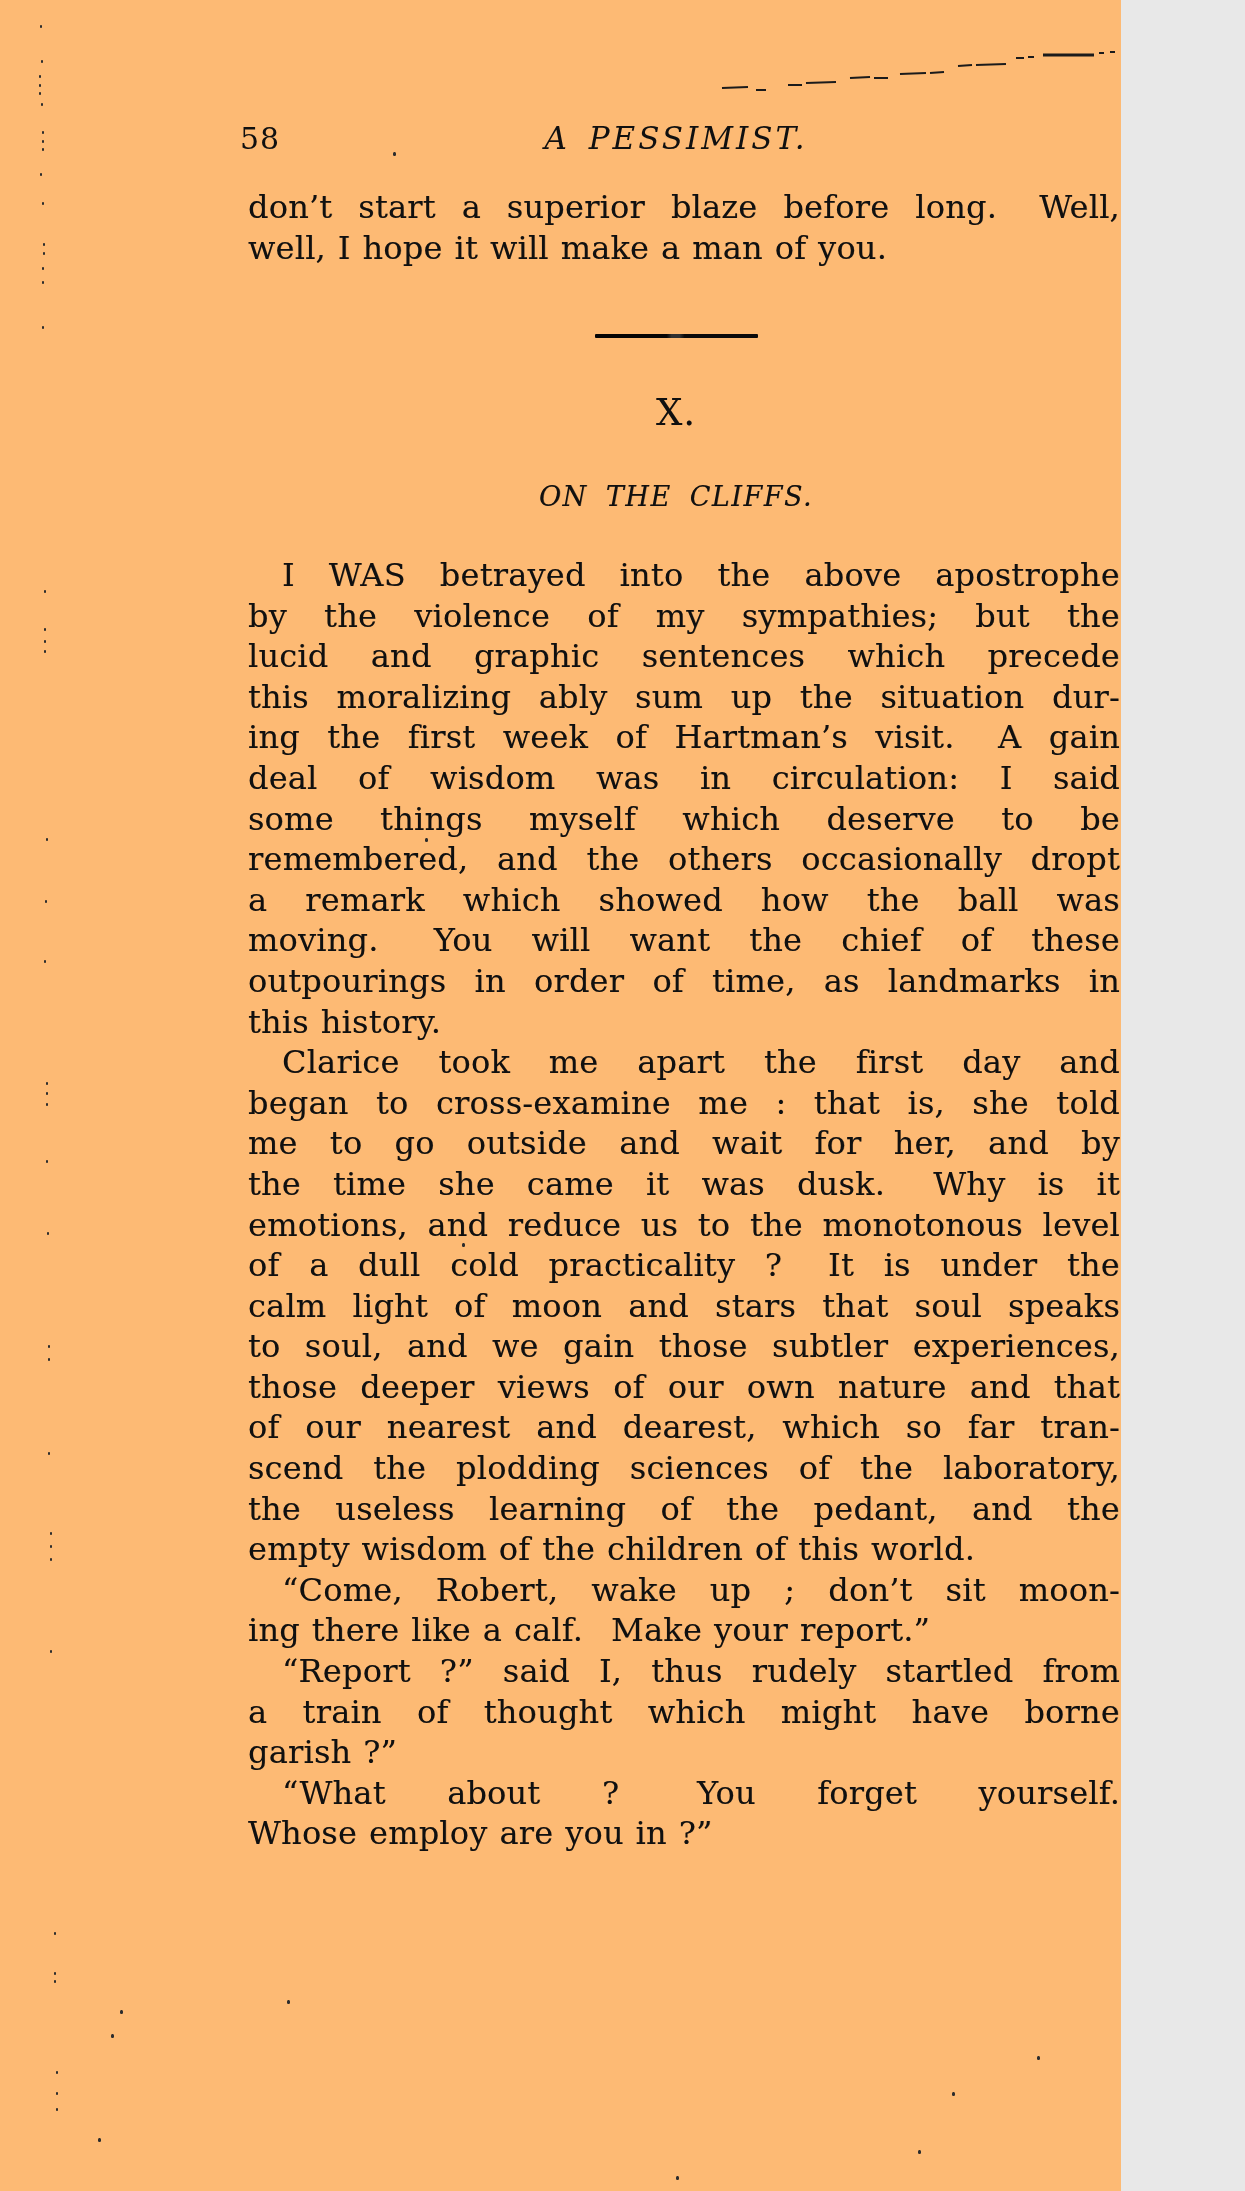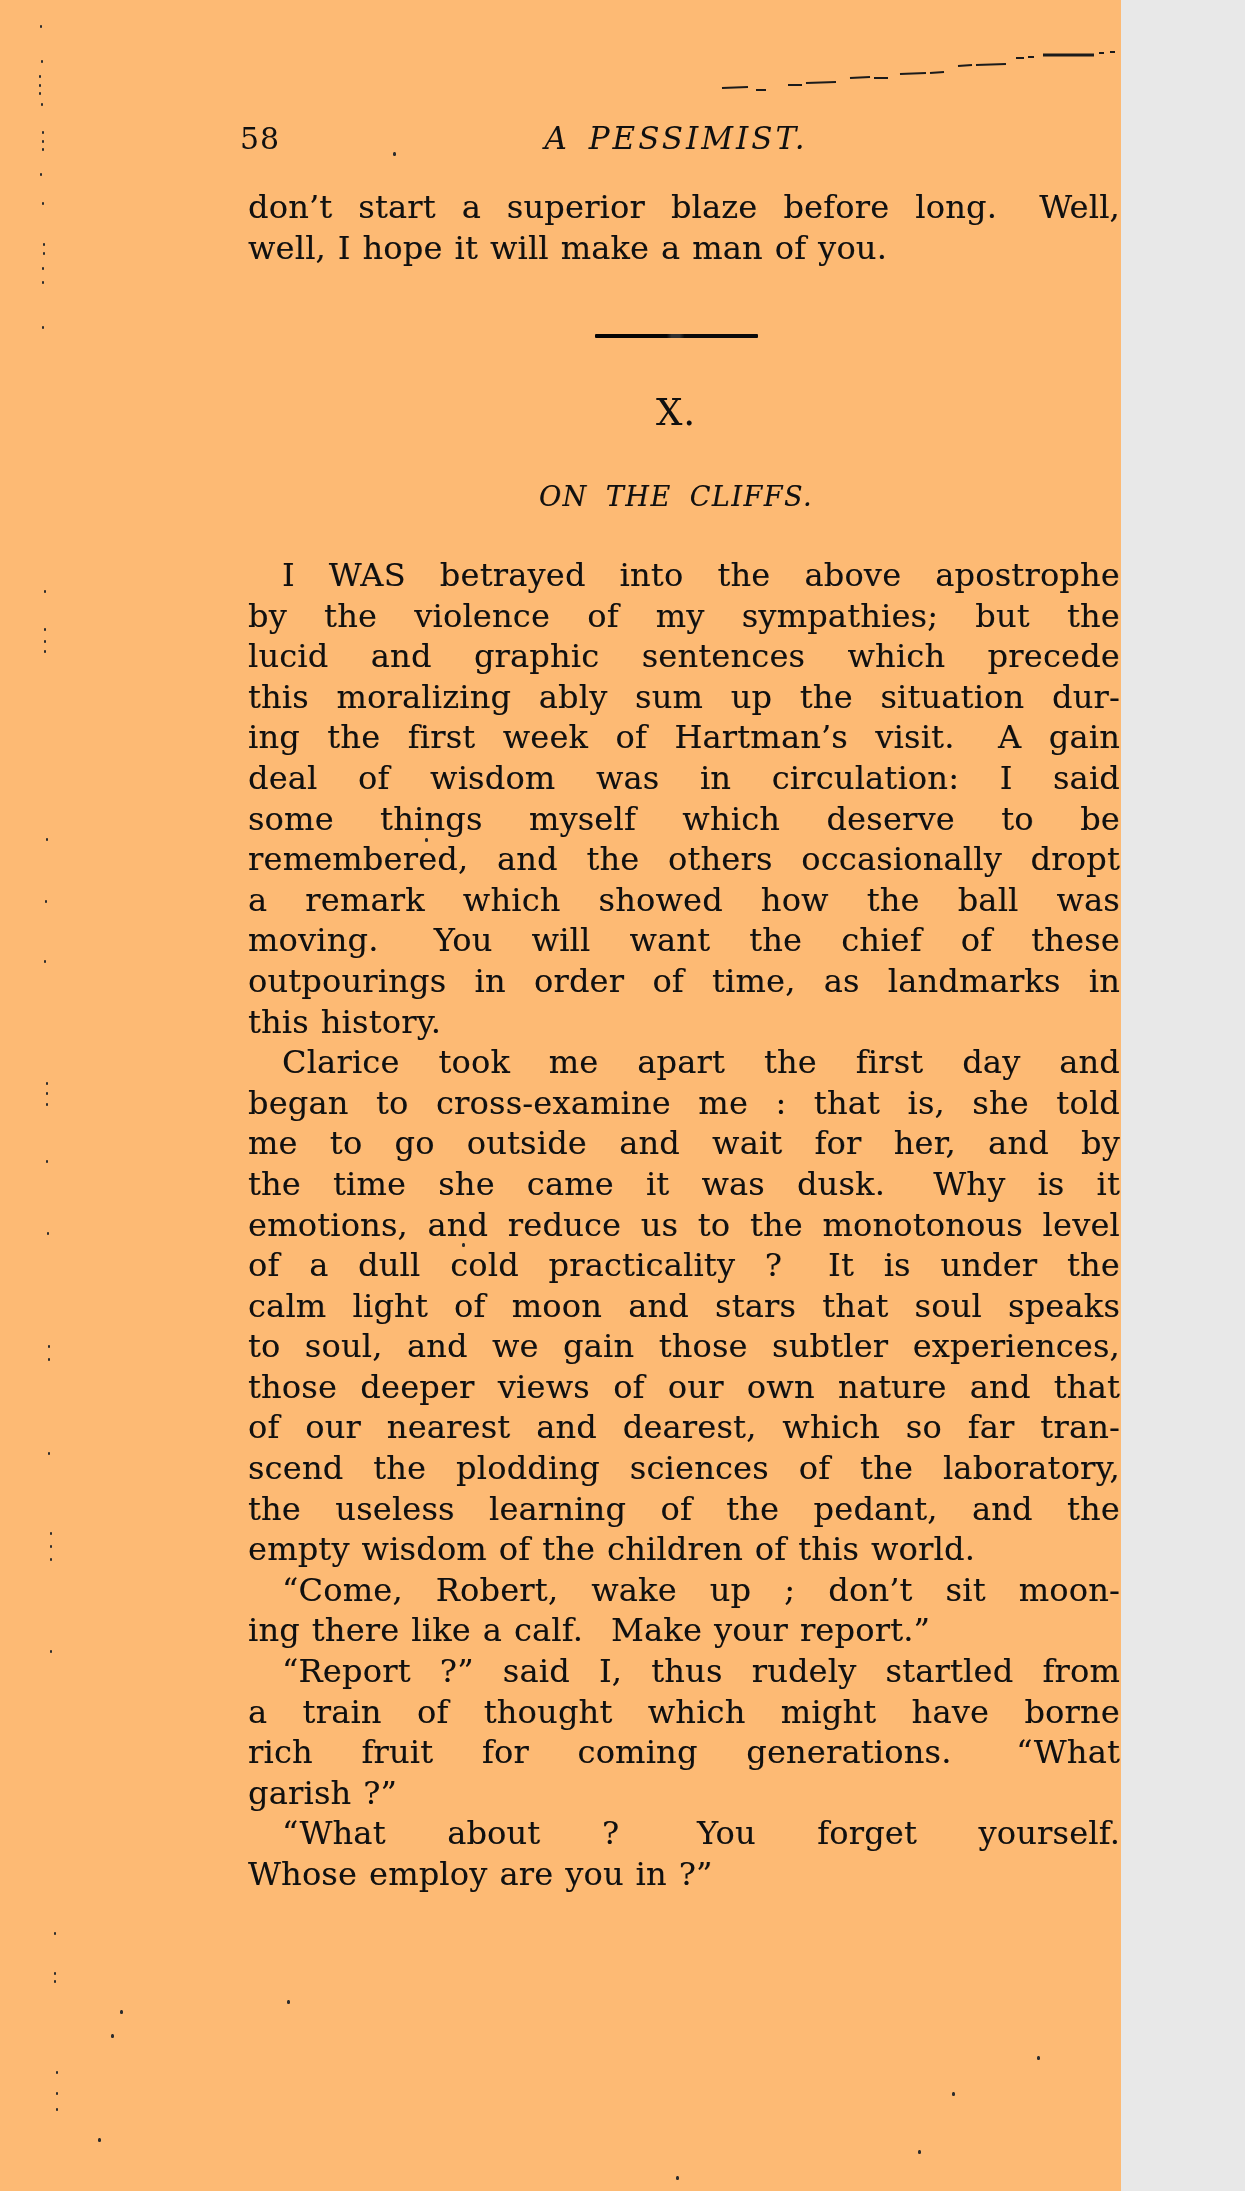--- a/index.html
+++ b/index.html
@@ -130,21 +130,20 @@
       <div class="line">to soul, and we gain those subtler experiences,</div>
       <div class="line">those deeper views of our own nature and that</div>
       <div class="line">of our nearest and dearest, which so far tran-</div>
       <div class="line">scend the plodding sciences of the laboratory,</div>
       <div class="line">the useless learning of the pedant, and the</div>
       <div class="line last">empty wisdom of the children of this world.</div>
       <div class="line indent">“Come, Robert, wake up ; don’t sit moon-</div>
       <div class="line last">ing there like a calf.  Make your report.”</div>
       <div class="line indent">“Report ?” said I, thus rudely startled from</div>
       <div class="line">a train of thought which might have borne</div>
-      <div class="line">rich fruit for coming generations.  “What</div>
       <div class="line last">garish ?”</div>
       <div class="line indent">“What about ?  You forget yourself.</div>
       <div class="line last">Whose employ are you in ?”</div>
     </div>
 
   <div id="speckles">
       <div class="artifact-dot" style="left: 40px; top: 25px; width: 2px; height: 3px;"></div>
       <div class="artifact-dot" style="left: 41px; top: 60px; width: 2px; height: 3px;"></div>
       <div class="artifact-dot" style="left: 39px; top: 75px; width: 2px; height: 3px;"></div>
       <div class="artifact-dot" style="left: 39px; top: 84px; width: 2px; height: 3px;"></div>

